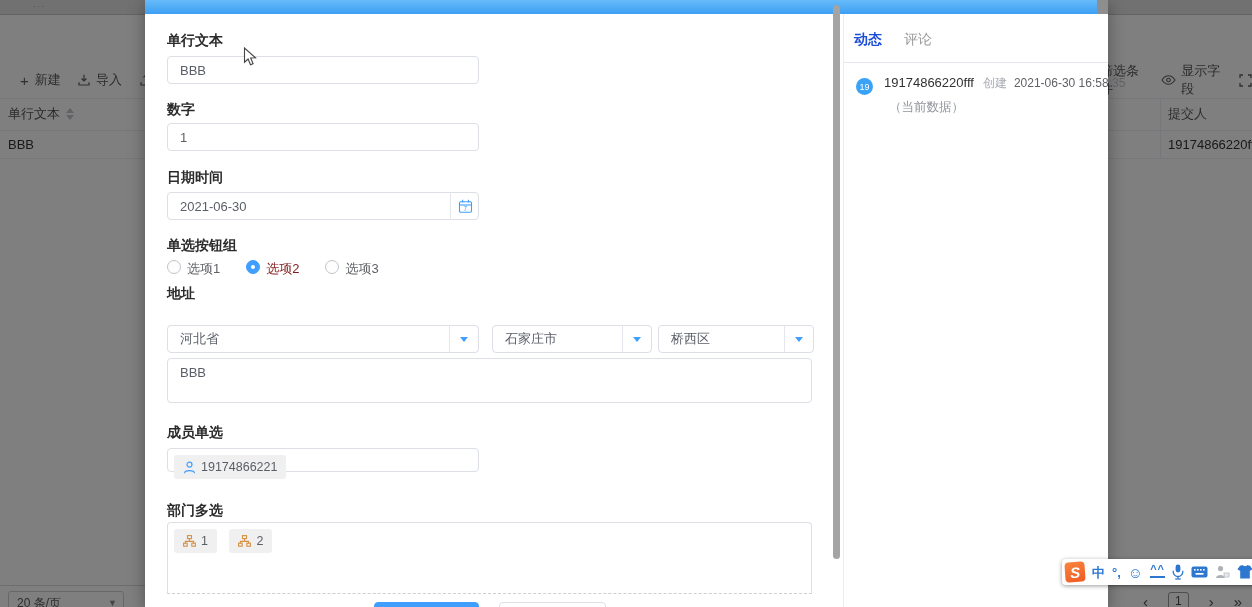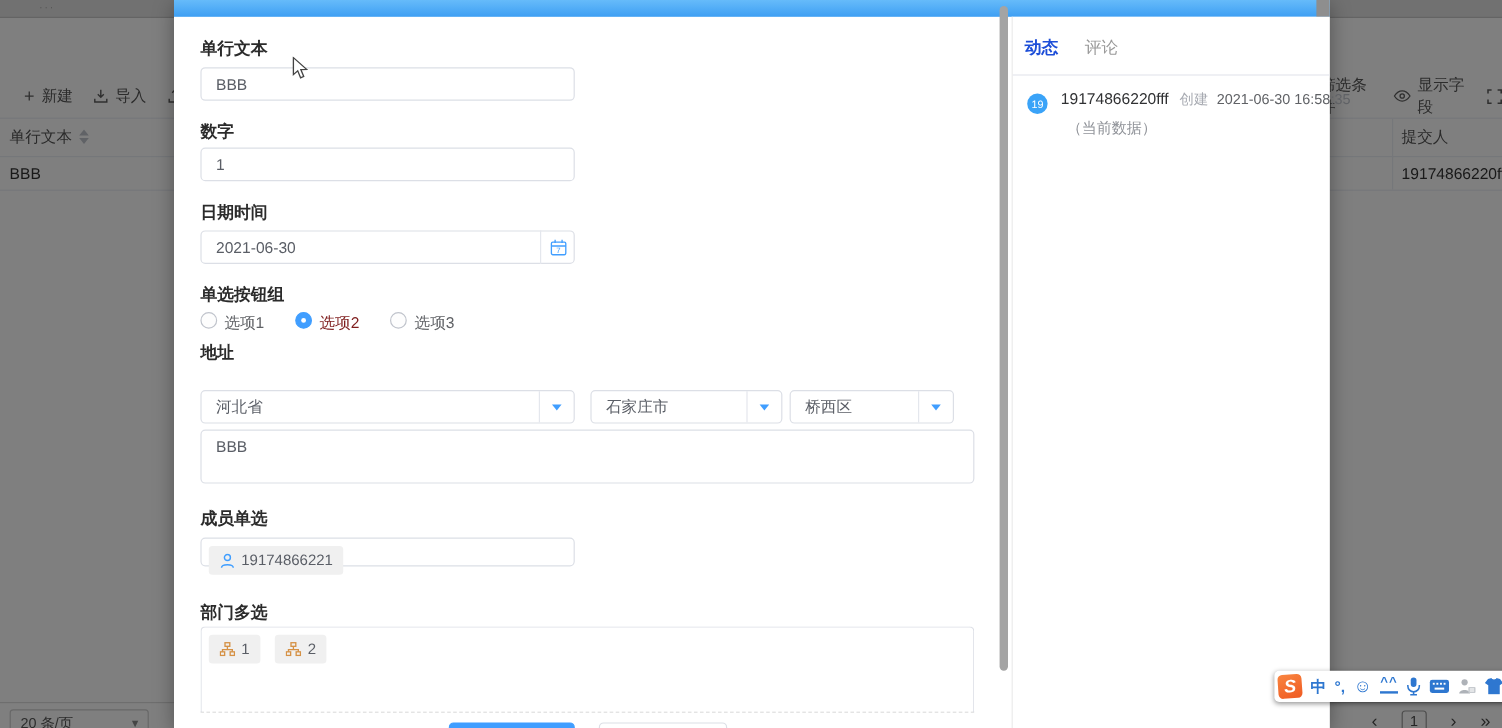--- a/index.html
+++ b/index.html
@@ -245,21 +245,21 @@
         <span class="sel-arrow-zone">
             <span class="sel-arrow"></span>
           </span>
       </div>
       <div class="sel" style="left:0;width:312px">
         <span class="sel-txt">河北省</span>
         <span class="sel-arrow-zone">
             <span class="sel-arrow"></span>
           </span>
       </div>
-      <div class="sel" style="left:491px;width:137px">
+      <div class="sel" style="left:491px;width:156px">
         <span class="sel-txt">桥西区</span>
         <span class="sel-arrow-zone">
             <span class="sel-arrow"></span>
           </span>
       </div>
     </div>
     <textarea class="f-textarea fgroup" style="top: 344px;">BBB</textarea>
 
     <div class="fgroup" style="top:411px">
       <div class="f-label">成员单选</div>

